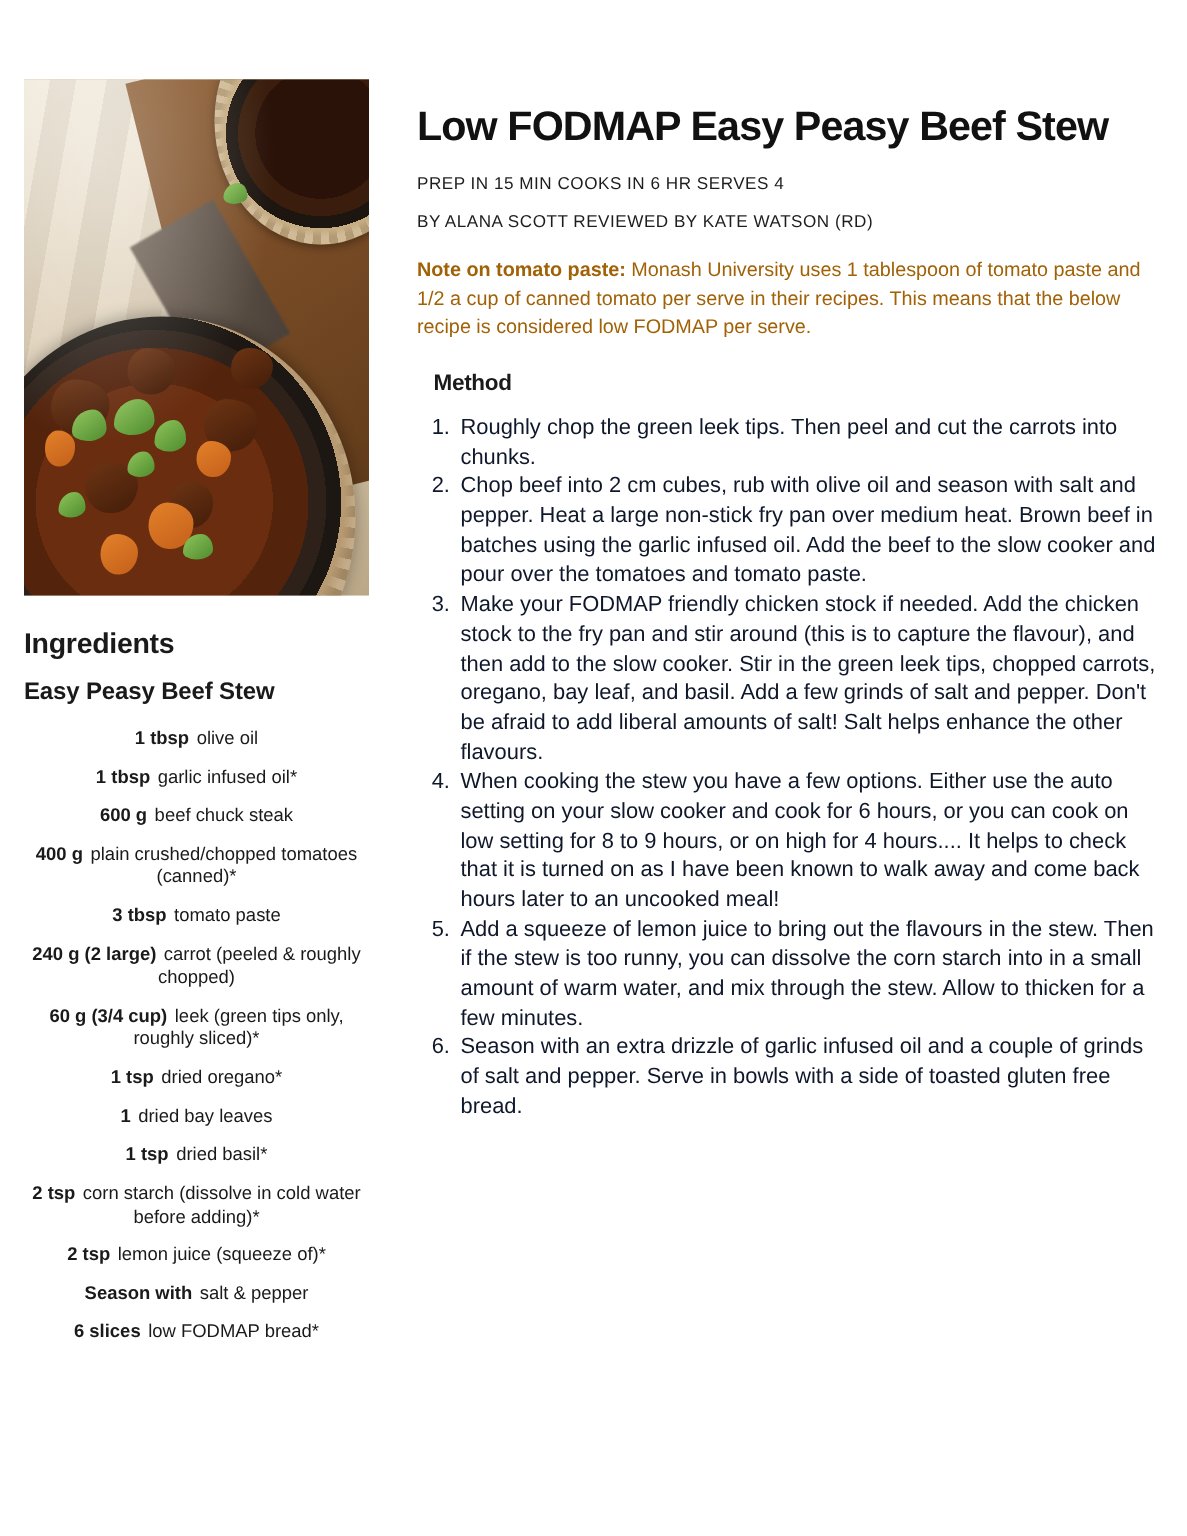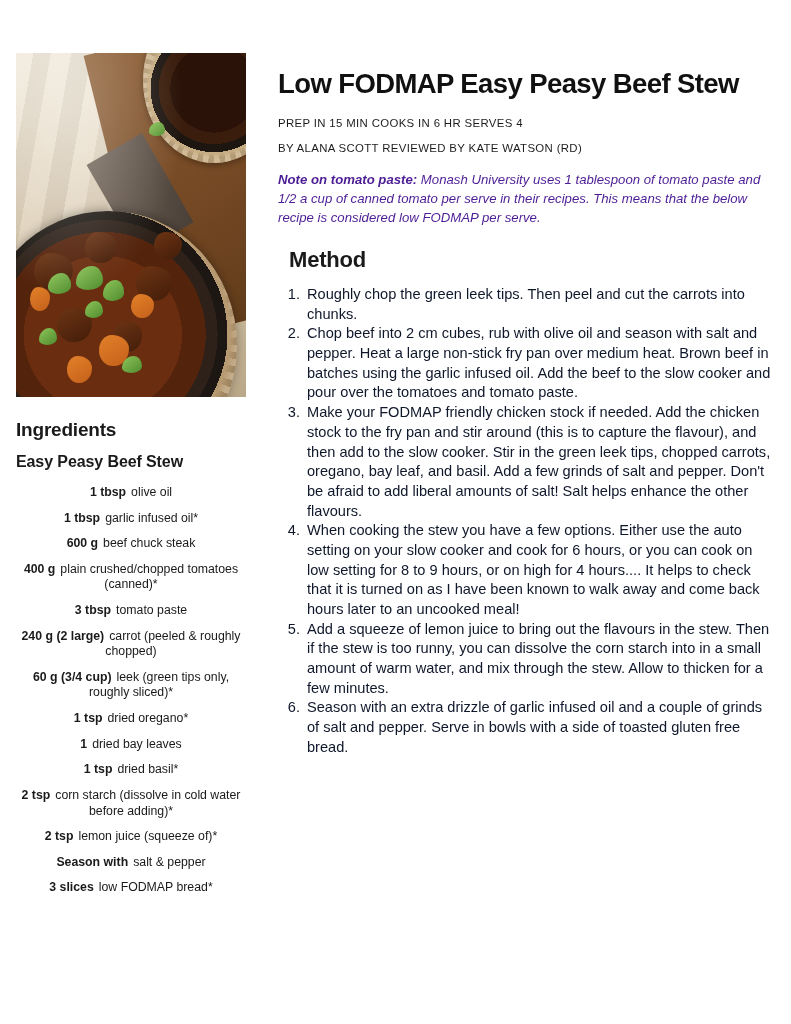--- a/index.html
+++ b/index.html
@@ -154,25 +154,25 @@
   .byline {
     font-size: 11.4px; font-weight: normal;
     letter-spacing: 0.35px; margin-top: 13px; color: #1d1d1d;
   }
   p.intro {
     font-size: 13.2px; font-style: italic; line-height: 1.45;
     margin: 17px 0 0 0; color: #1a1a1a;
   }
   p.note {
     font-size: 13.2px; line-height: 1.45;
-    margin: 16px 0 0 0; color: #4c1d95; font-style: italic;
+    margin: 16px 0 0 0; color: #a16207;
   }
   p.note .lead { font-weight: bold; }
   h2.method-title {
-    font-size: 22px; font-weight: bold;
+    font-size: 15px; font-weight: bold;
     margin: 20px 0 0 11px; letter-spacing: -0.2px;
   }
   ol.steps {
     margin: 12px 0 0 0;
     padding-left: 26px;
     font-size: 14.6px;
     line-height: 1.35;
   }
   ol.steps li {
     margin-bottom: 0px;
@@ -231,21 +231,21 @@
       <li><span class="amt">400 g</span><span class="gap"></span><span class="desc">plain crushed/chopped tomatoes (canned)*</span></li>
       <li><span class="amt">3 tbsp</span><span class="gap"></span><span class="desc">tomato paste</span></li>
       <li><span class="amt">240 g (2 large)</span><span class="gap"></span><span class="desc">carrot (peeled &amp; roughly chopped)</span></li>
       <li><span class="amt">60 g (3/4 cup)</span><span class="gap"></span><span class="desc">leek (green tips only, roughly sliced)*</span></li>
       <li><span class="amt">1 tsp</span><span class="gap"></span><span class="desc">dried oregano*</span></li>
       <li><span class="amt">1</span><span class="gap"></span><span class="desc">dried bay leaves</span></li>
       <li><span class="amt">1 tsp</span><span class="gap"></span><span class="desc">dried basil*</span></li>
       <li><span class="amt">2 tsp</span><span class="gap"></span><span class="desc">corn starch (dissolve in cold water before adding)*</span></li>
       <li><span class="amt">2 tsp</span><span class="gap"></span><span class="desc">lemon juice (squeeze of)*</span></li>
       <li><span class="amt">Season with</span><span class="gap"></span><span class="desc">salt &amp; pepper</span></li>
-      <li><span class="amt">3 slices</span><span class="gap"></span><span class="desc">low FODMAP bread*</span></li>
+      <li><span class="amt">6 slices</span><span class="gap"></span><span class="desc">low FODMAP bread*</span></li>
     </ul>
   </div>
 
   <div class="right-col">
 
     <h1 class="title">Low FODMAP Easy Peasy Beef Stew</h1>
 
     <div class="meta">PREP IN 15 MIN COOKS IN 6 HR SERVES 4</div>
 
     <div class="byline">BY ALANA SCOTT REVIEWED BY KATE WATSON (RD)</div>

